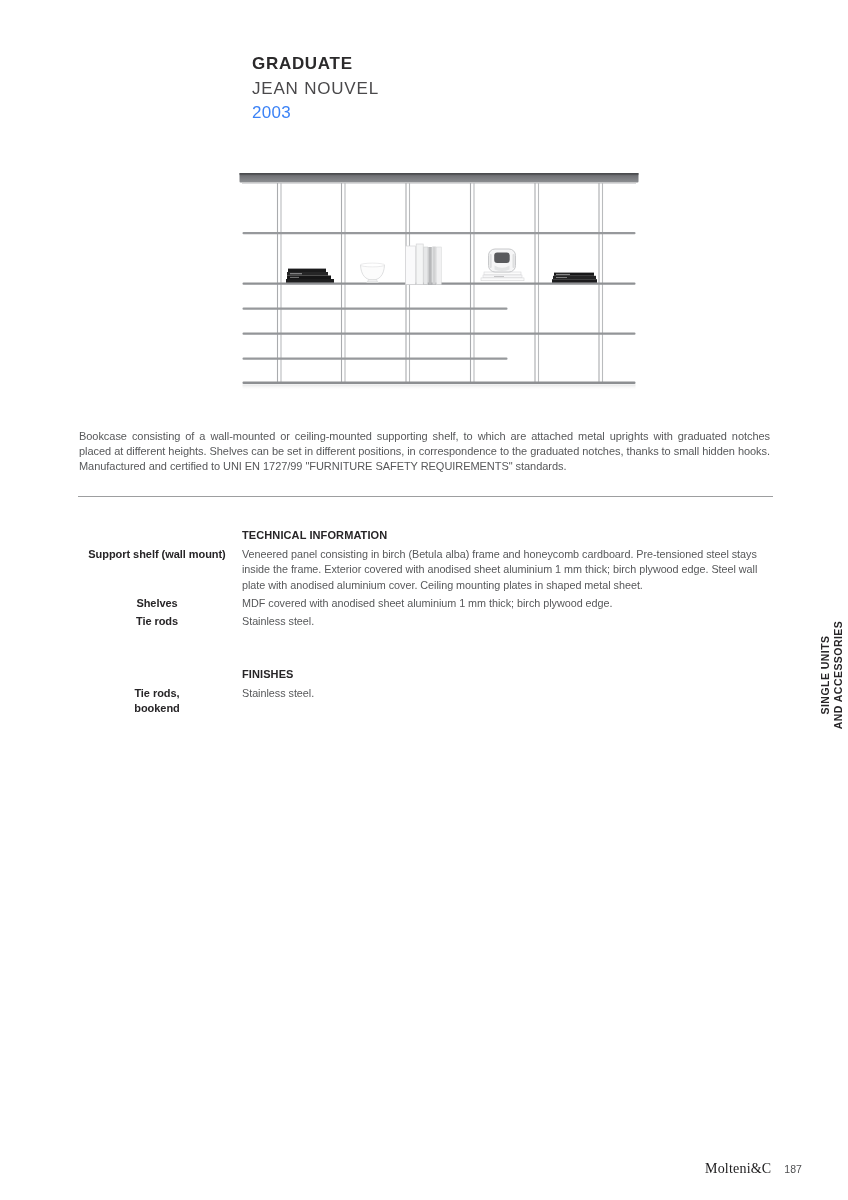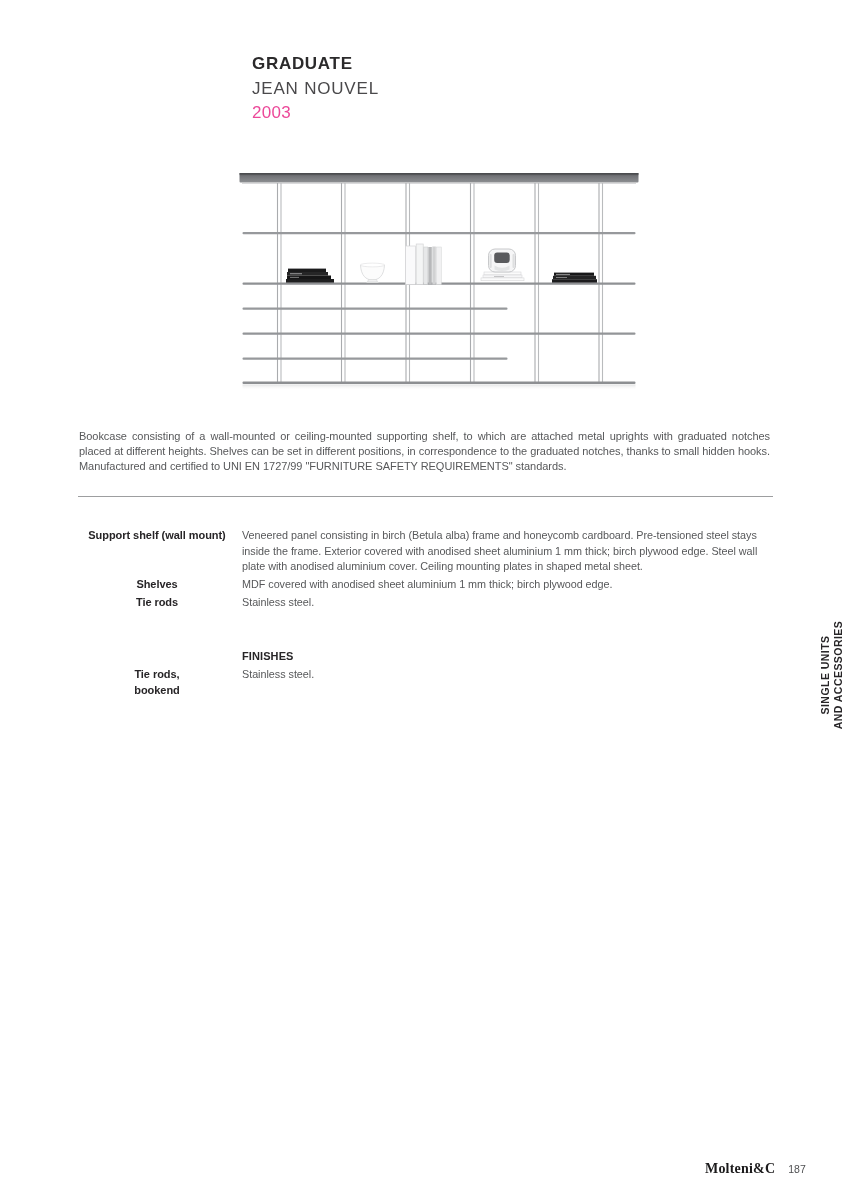--- a/index.html
+++ b/index.html
@@ -12,21 +12,21 @@
     -webkit-font-smoothing: antialiased;
   }
   .page { position: absolute; inset: 0; }
 
   
   .title-block { position: absolute; left: 252px; top: 52px; line-height: 24.5px; }
   .product-title {
     font-size: 17px; font-weight: bold; color: #2b2a2b; letter-spacing: 0.7px; margin: 0;
   }
   .designer { font-size: 17px; color: #4a494b; letter-spacing: 0.8px; }
-  .year { font-size: 17px; color: #ec4899; letter-spacing: 0.3px; }
+  .year { font-size: 17px; color: #3b82f6; letter-spacing: 0.3px; }
 
   
   .figure { position: absolute; left: 238px; top: 168px; width: 402px; height: 228px; }
 
   
   .description {
     position: absolute; left: 79px; top: 418px; width: 691px;
     font-size: 11px; line-height: 15.2px; color: #57585a;
     text-align: justify; text-align-last: left; letter-spacing: -0.05px;
   }
@@ -60,21 +60,21 @@
     transform: translate(-50%, -50%) rotate(-90deg);
     white-space: nowrap; text-align: center;
     font-size: 10.5px; font-weight: bold; color: #272527;
     line-height: 12.5px; letter-spacing: 0.45px;
   }
 
   
   .footer { position: absolute; left: 705px; top: 1161px; display: flex; align-items: baseline; gap: 13px; }
   .brand {
     font-family: "Liberation Serif", "DejaVu Serif", serif;
-    font-size: 14px; font-weight: bold; color: #1c1b1c; letter-spacing: 0.2px;
+    font-size: 14px; font-weight: normal; color: #1c1b1c; letter-spacing: 0.2px;
   }
   .page-number { font-size: 10.5px; color: #4f5052; }
 </style>
 </head>
 <body>
 
 <div class="page">
 
   <div class="title-block">
     <h1 class="product-title">GRADUATE</h1>
@@ -169,20 +169,21 @@
       <rect x="316" y="104.6" width="40" height="3.2" fill="#181819"></rect>
       <rect x="318" y="105.9" width="14" height="0.8" fill="#d4d4d4" opacity="0.85"></rect>
       <rect x="318" y="109.2" width="11" height="0.8" fill="#c9c9c9" opacity="0.7"></rect>
     </g>
   </svg>
 
   <p class="description">Bookcase consisting of a wall-mounted or ceiling-mounted supporting shelf, to which are attached metal uprights with graduated notches placed at different heights. Shelves can be set in different positions, in correspondence to the graduated notches, thanks to small hidden hooks. Manufactured and certified to UNI EN 1727/99 "FURNITURE SAFETY REQUIREMENTS" standards.</p>
   <hr class="rule">
 
   <div class="spec-block">
+    <h2 class="spec-heading">TECHNICAL INFORMATION</h2>
 
     <div class="spec-row">
       <div class="spec-label">Support shelf (wall mount)</div>
       <div class="spec-value">Veneered panel consisting in birch (Betula alba) frame and honeycomb cardboard. Pre-tensioned steel stays inside the frame. Exterior covered with anodised sheet aluminium 1 mm thick; birch plywood edge. Steel wall plate with anodised aluminium cover. Ceiling mounting plates in shaped metal sheet.</div>
     </div>
     <div class="spec-row">
       <div class="spec-label">Shelves</div>
       <div class="spec-value">MDF covered with anodised sheet aluminium 1 mm thick; birch plywood edge.</div>
     </div>
     <div class="spec-row">

